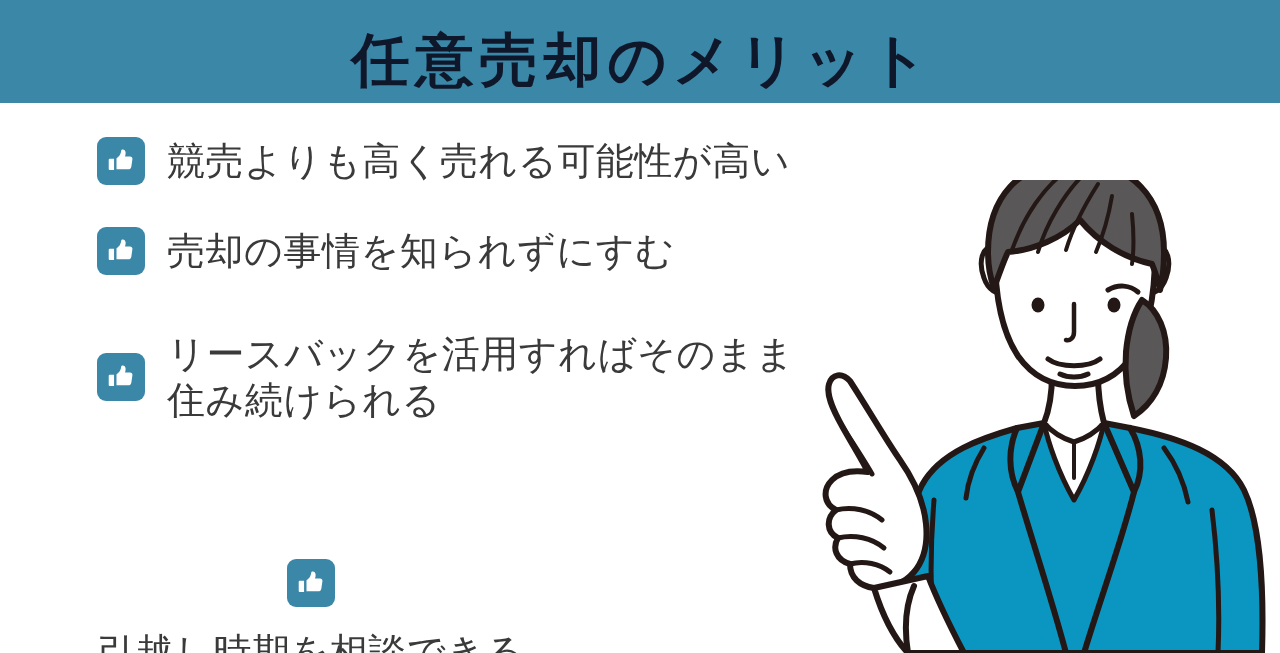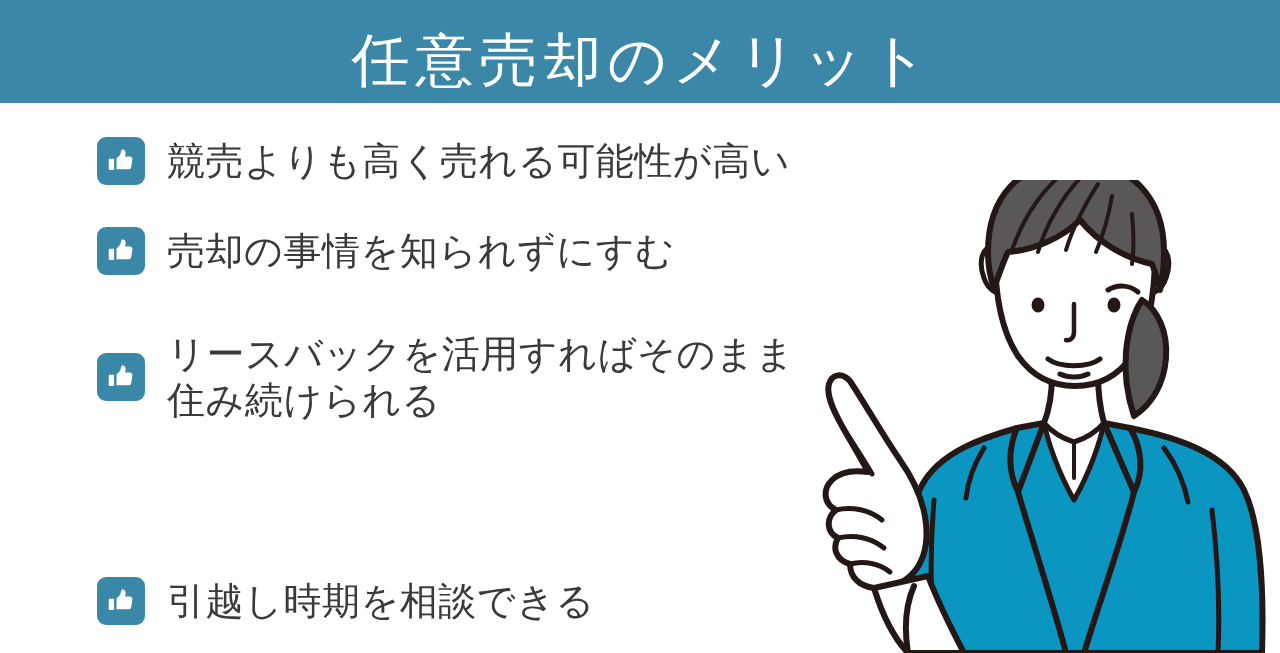--- a/index.html
+++ b/index.html
@@ -24,23 +24,23 @@
     top: 0;
     width: 1280px;
     height: 103px;
     background: #3b87a8;
     display: flex;
     align-items: center;
     justify-content: center;
   }
 
   .header-title {
-    color: #ffffff;
+    color: #0f172a;
     font-size: 58px;
-    font-weight: normal;
+    font-weight: bold;
     letter-spacing: 6px;
     line-height: 1;
     white-space: nowrap;
     text-indent: 6px;
     margin-top: 16px;
   }
 
   
   .benefit-list {
     position: absolute;
@@ -59,21 +59,21 @@
     left: 97px;
     display: flex;
     align-items: center;
     gap: 22px;
   }
 
   .benefit-row.r0 { top: 16px;  height: 84px; }
   .benefit-row.r1 { top: 106px; height: 84px; }
   .benefit-row.r2 { top: 212px; height: 124px; }
   .benefit-row.r3 { top: 326px; height: 124px; }
-  .benefit-row.r4 { top: 456px; height: 84px; }
+  .benefit-row.r4 { top: 456px; height: 84px; flex-direction: column; }
 
   .thumb-badge {
     flex: 0 0 auto;
     width: 48px;
     height: 48px;
     border-radius: 9px;
     background: #3b87a8;
     display: flex;
     align-items: center;
     justify-content: center;

